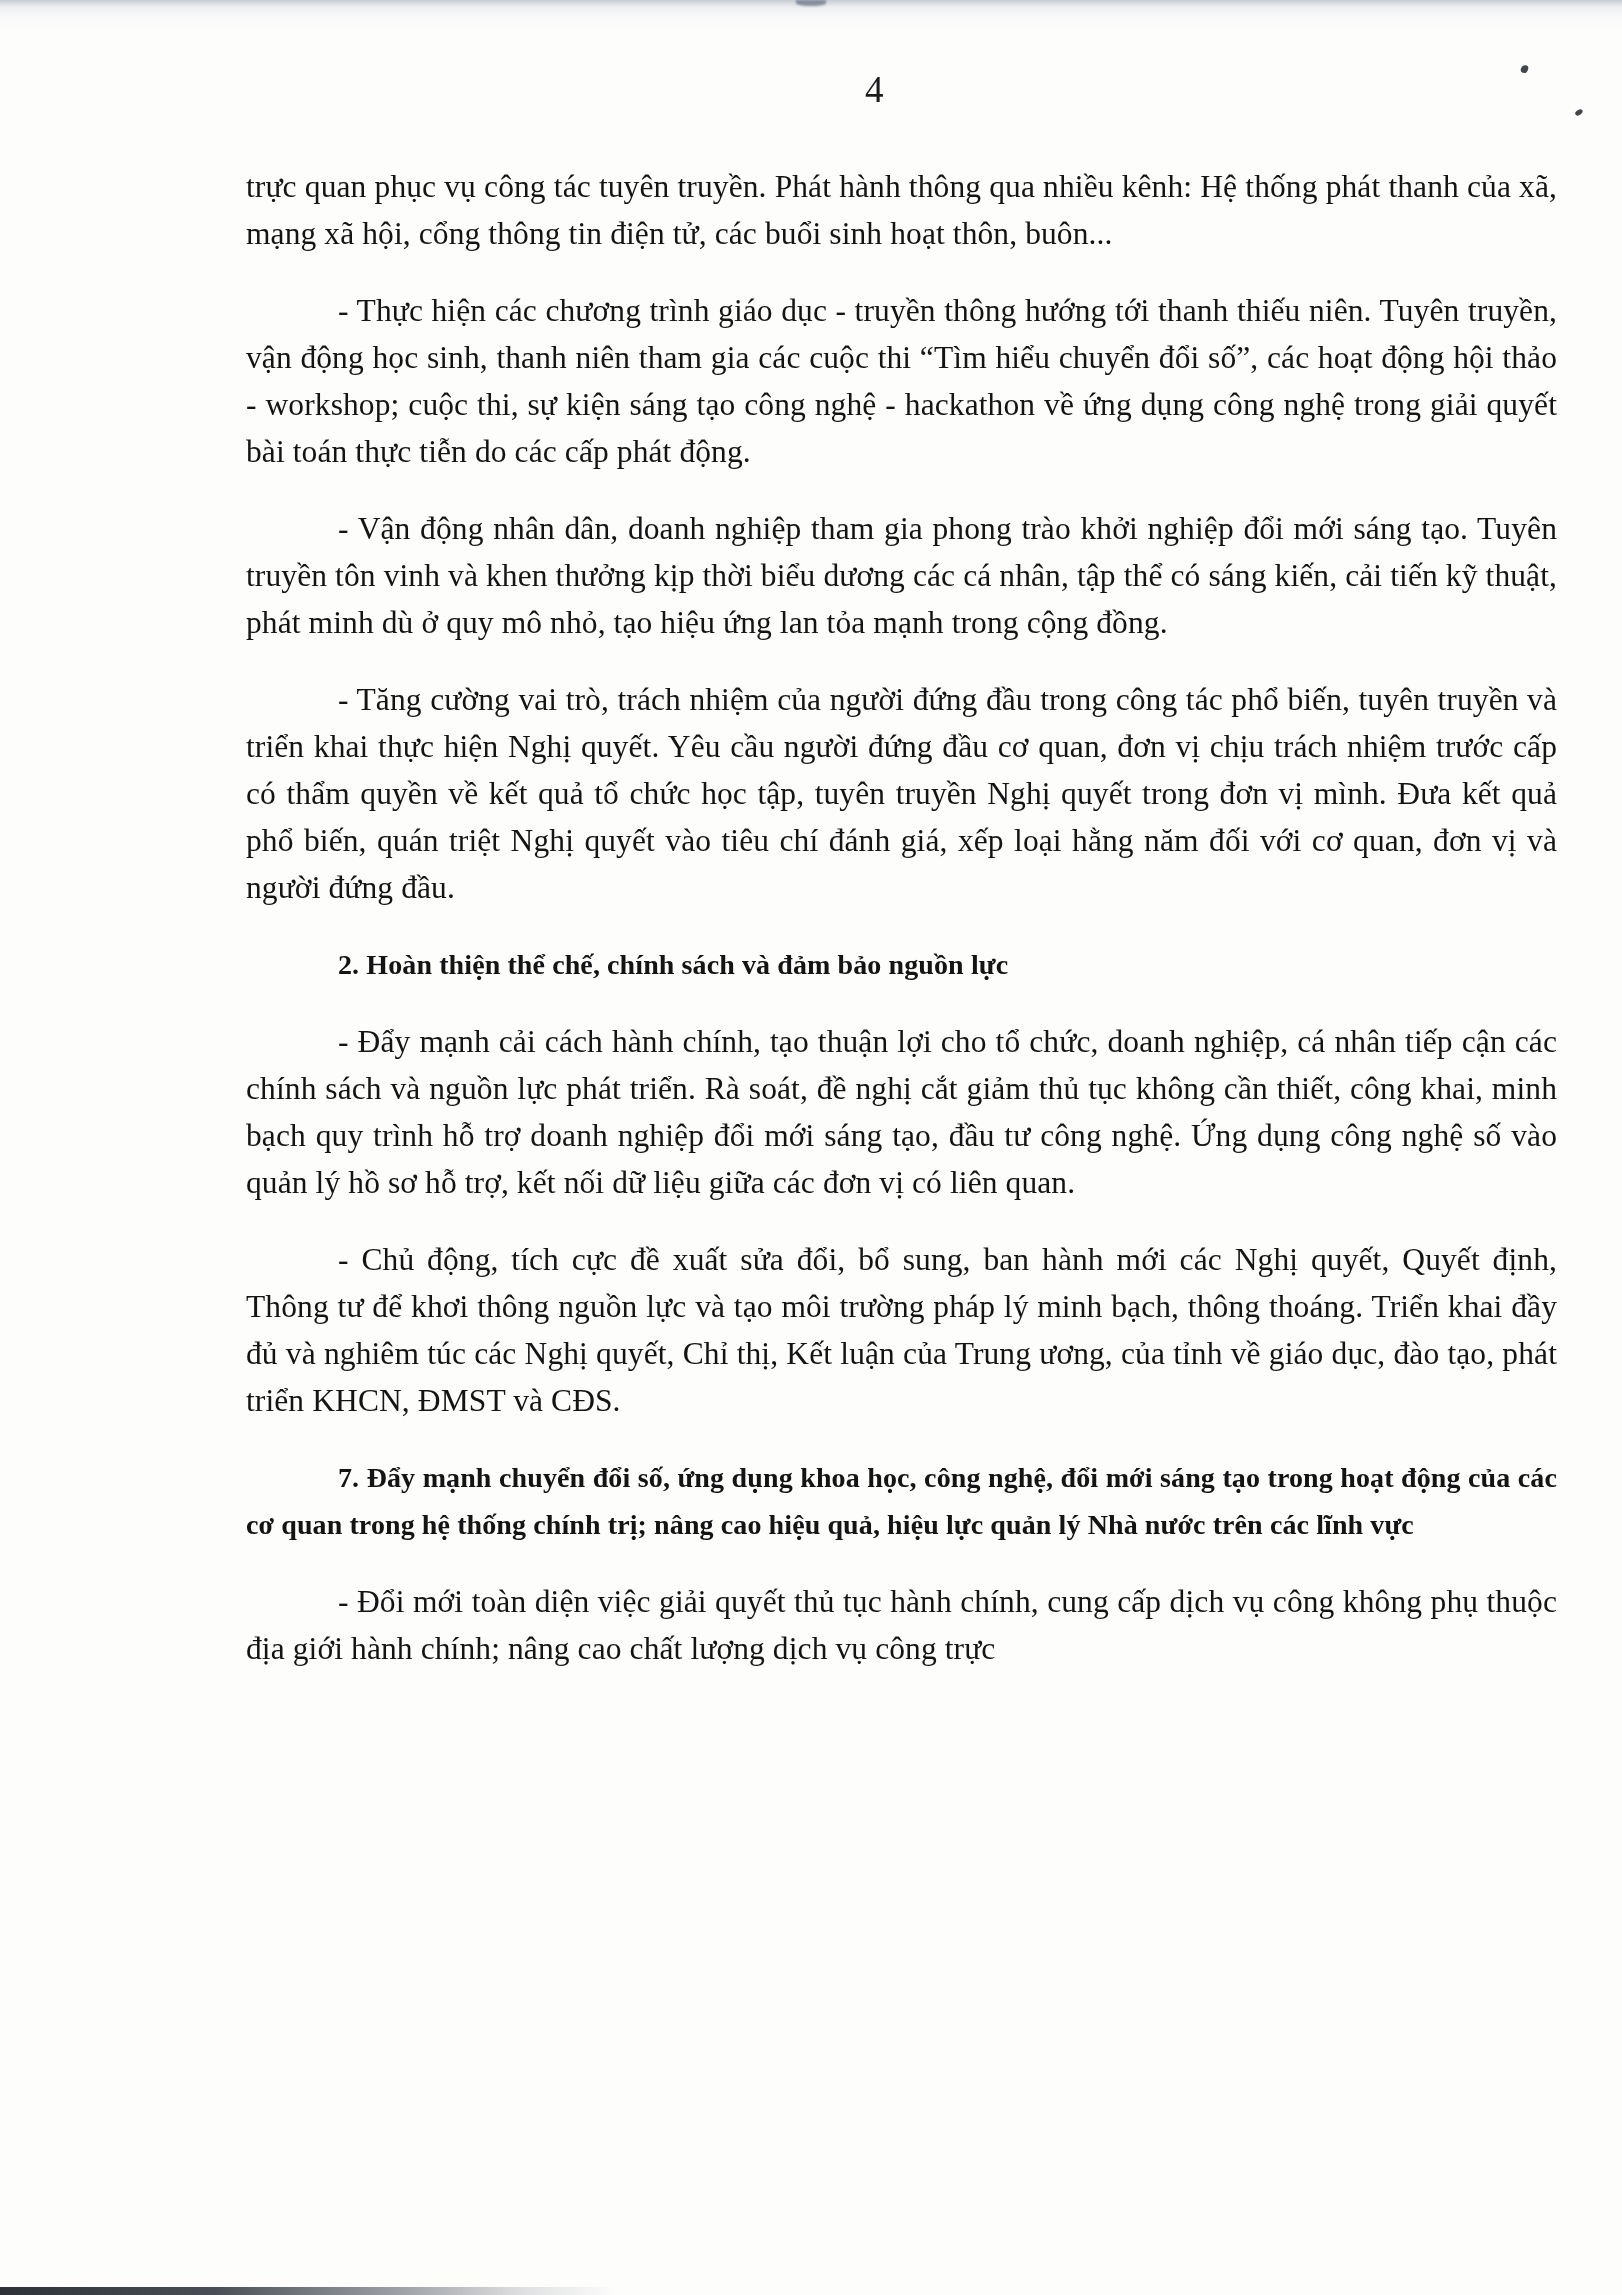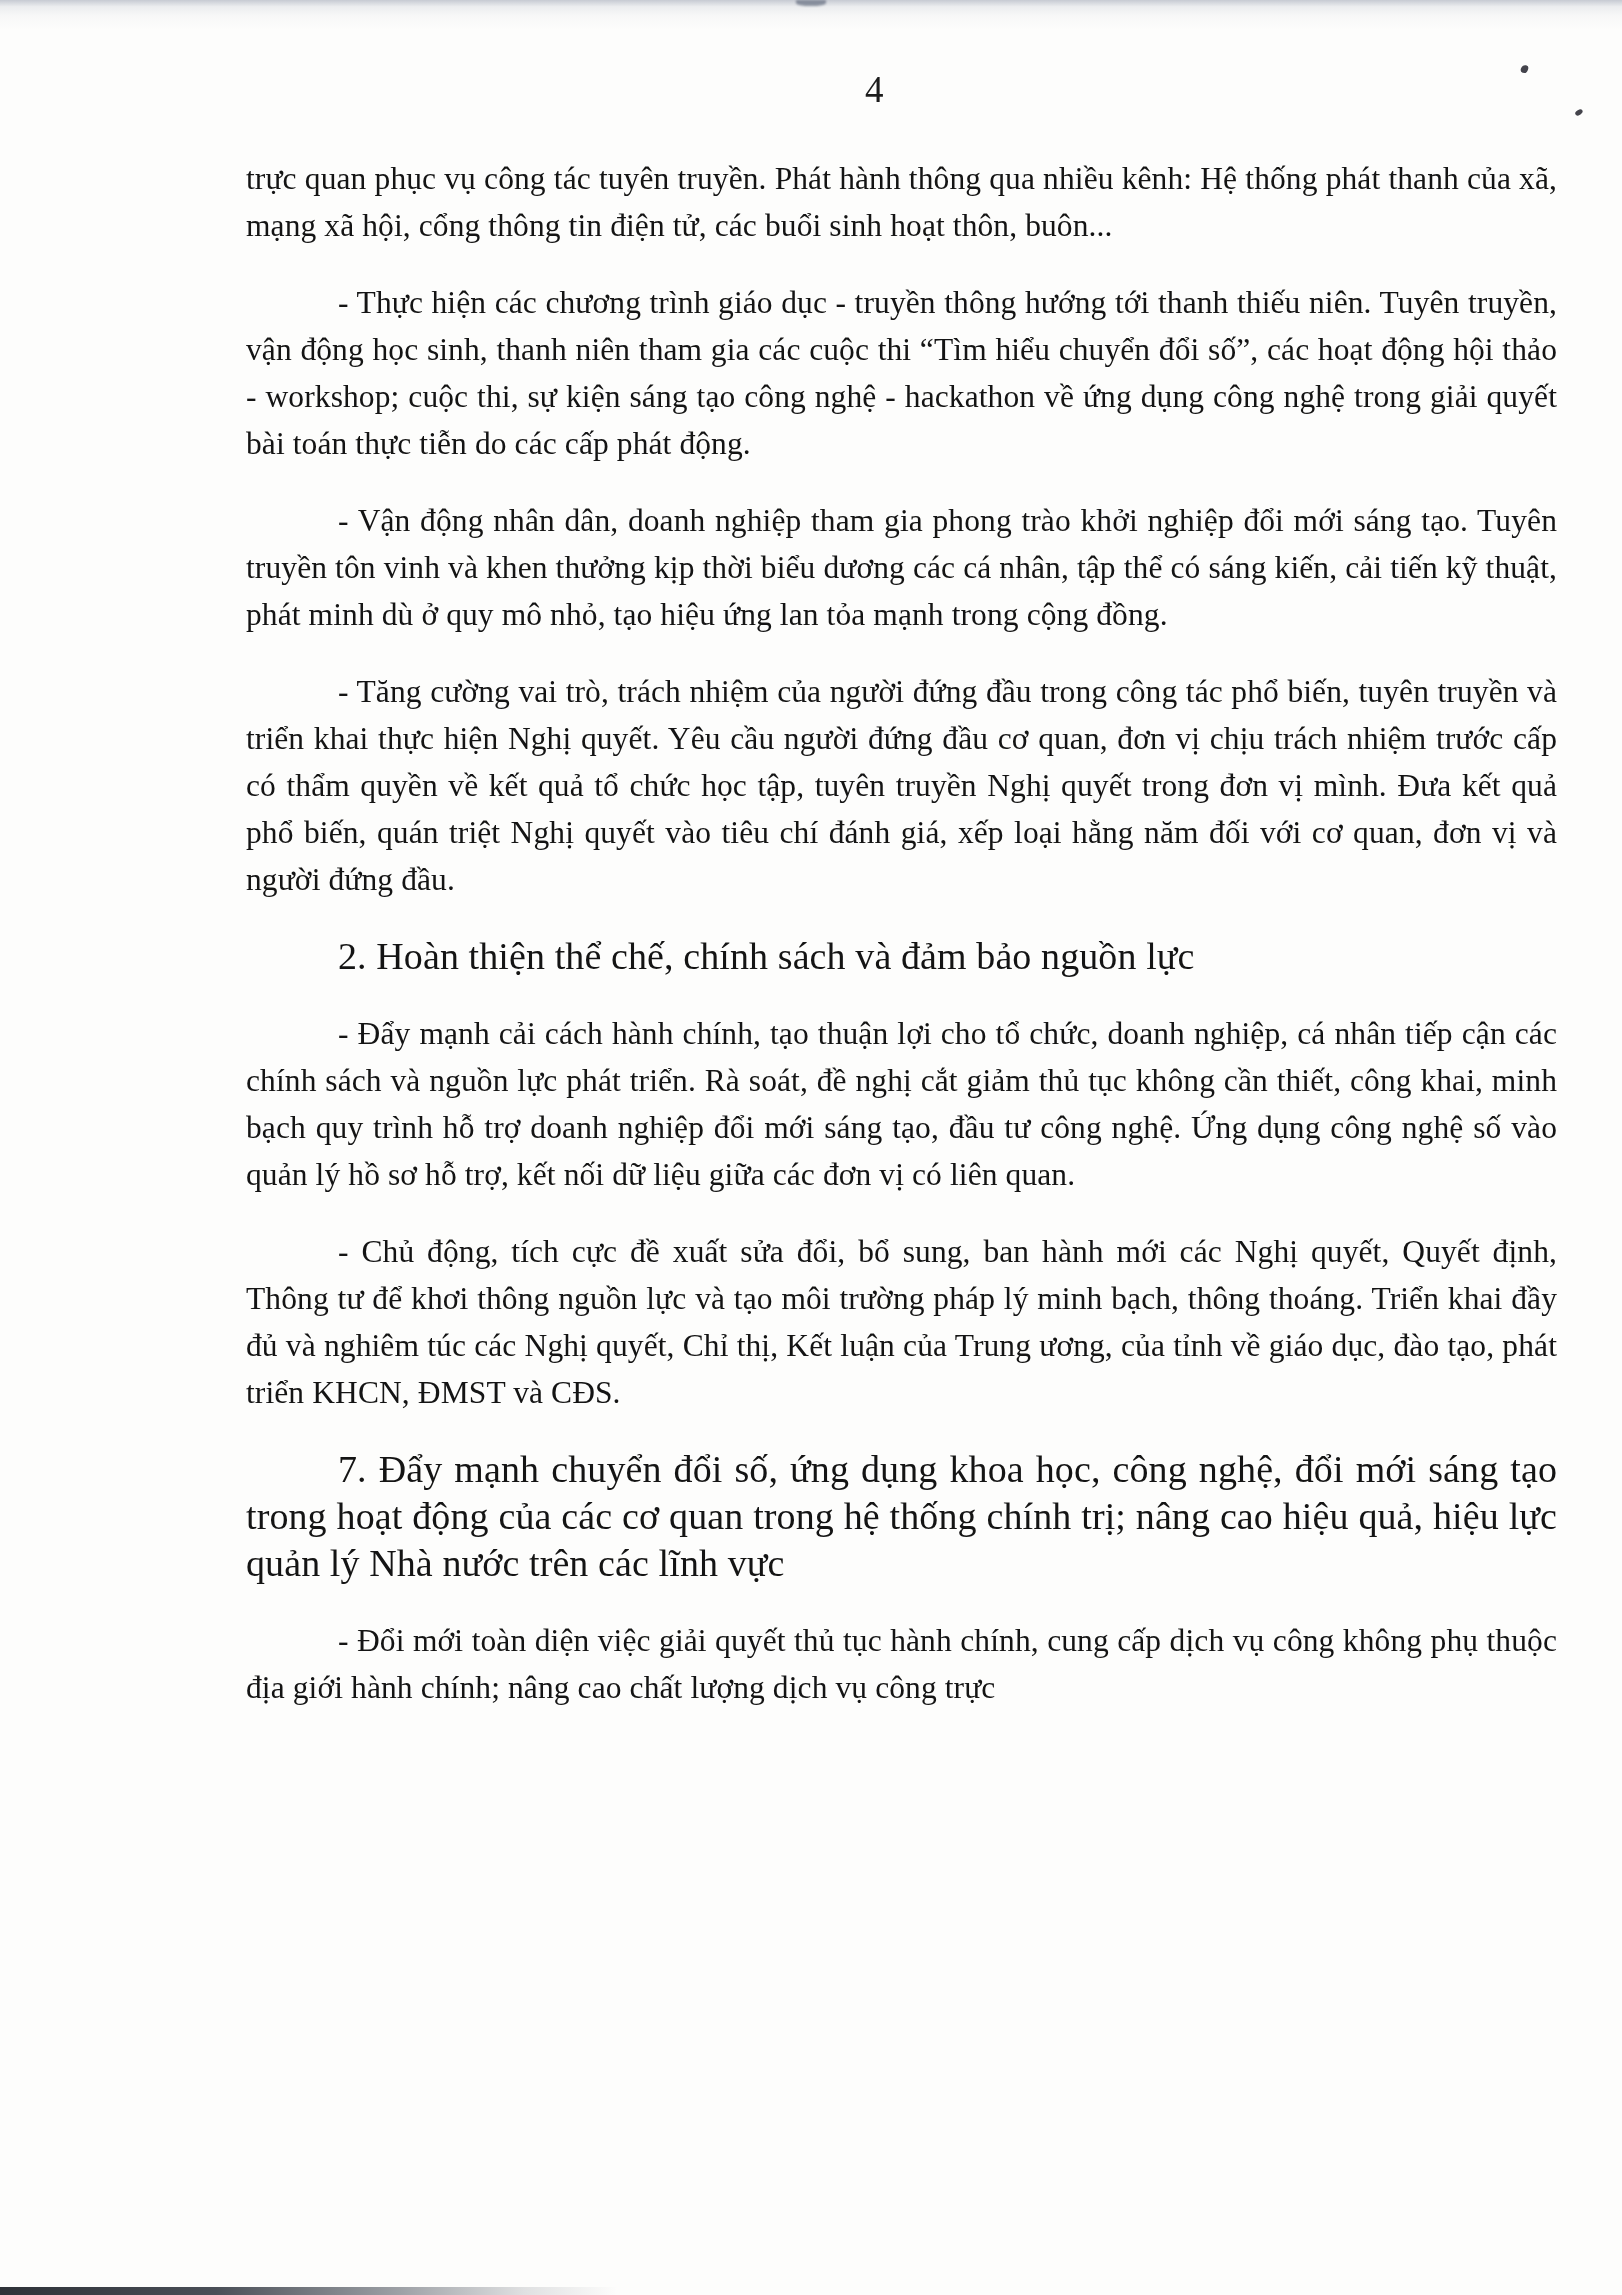--- a/index.html
+++ b/index.html
@@ -66,37 +66,37 @@
     position: absolute;
     left: 865px;
     top: 71px;
     font-size: 37px;
     line-height: 1;
     color: #1c1c1c;
   }
   .content {
     position: absolute;
     left: 246px;
-    top: 155px;
+    top: 163px;
     width: 1311px;
     font-size: 31.5px;
     line-height: 47px;
     text-align: justify;
     letter-spacing: 0.1px;
   }
   .para {
     margin: 0 0 30px 0;
     text-indent: 92px;
   }
   .para.no-indent { text-indent: 0; }
   .heading {
     margin: 0 0 30px 0;
-    font-size: 38px;
+    font-size: 28px;
     line-height: 47px;
-    font-weight: normal;
+    font-weight: bold;
     text-indent: 92px;
   }
 </style>
 </head>
 <body>
 
 <div id="page">
 
   <div class="top-edge"></div>
   <div class="smudge"></div>

